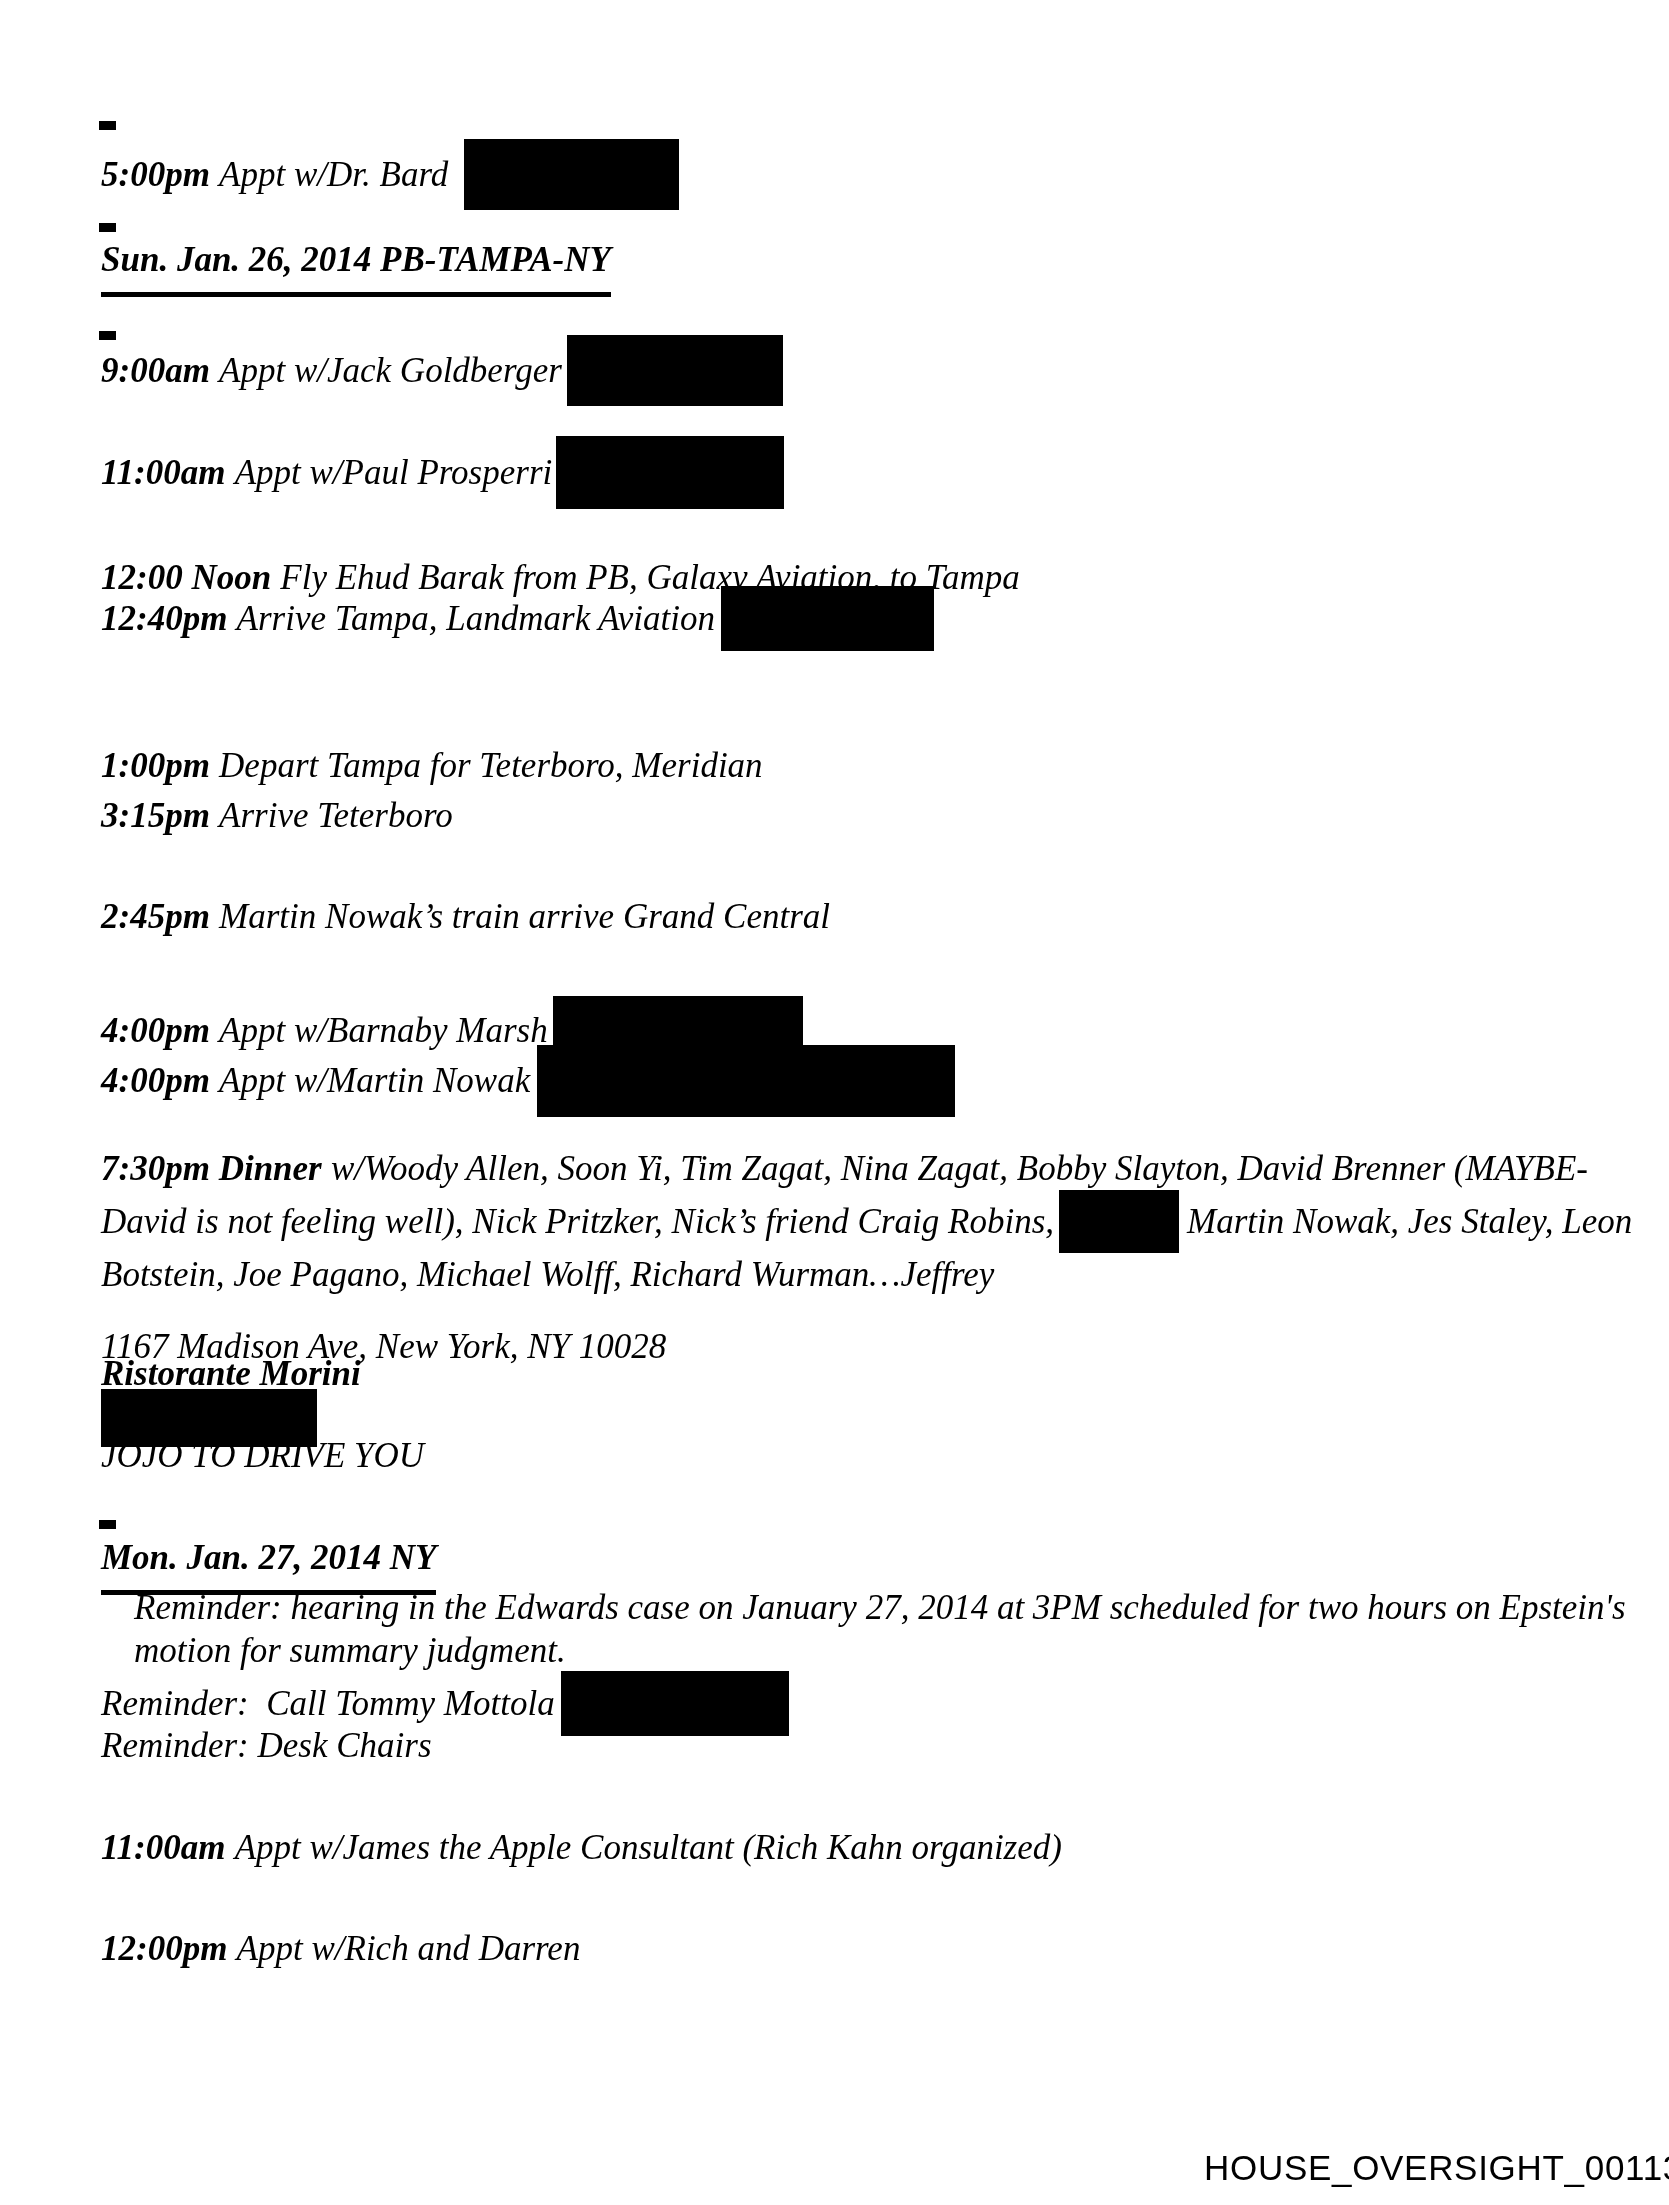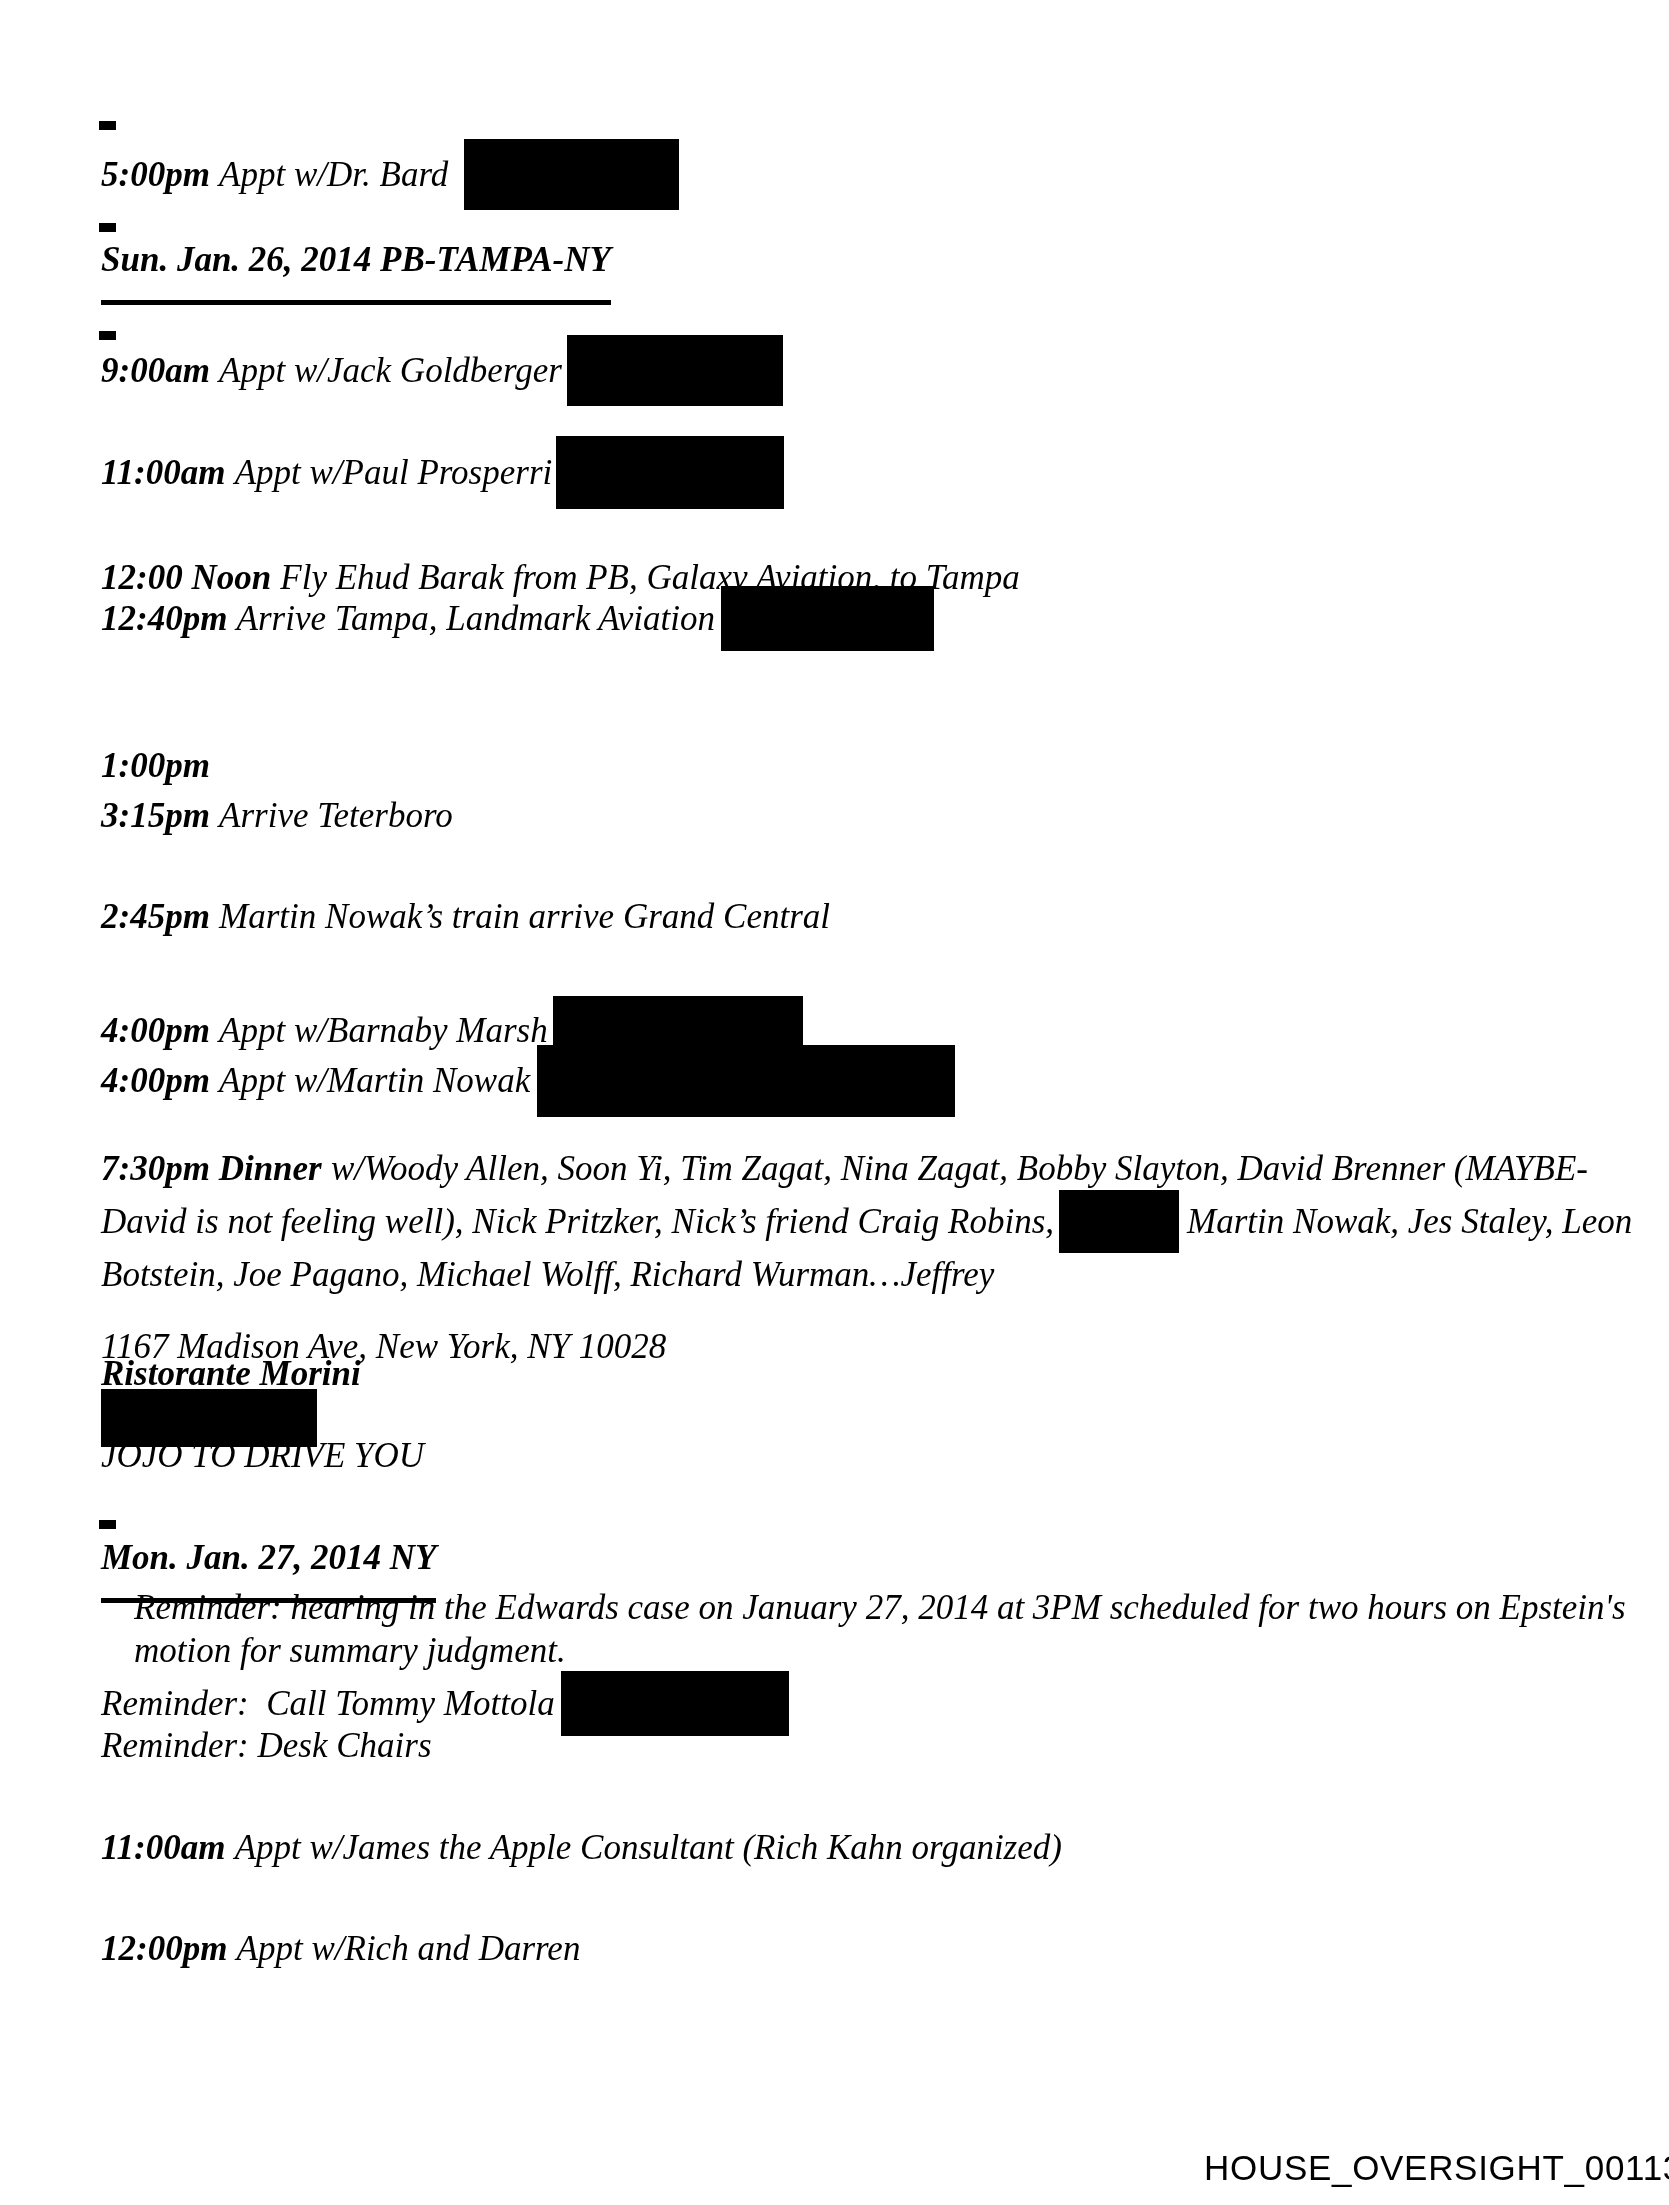--- a/index.html
+++ b/index.html
@@ -23,21 +23,21 @@
     white-space:pre;
   }
   .time { font-weight:bold; margin-right:9.2px; }
   .redact { background:#000; display:inline-block; flex:none; }
   .redact.inline { margin:0 7.9px 0 5.2px; }
   .dash { position:absolute; width:17px; height:8.5px; background:#000; }
   .hdr {
     font-weight:bold;
     display:inline-block;
     border-bottom:5.2px solid #000;
-    padding-bottom:21px;
+    padding-bottom:13px;
     line-height:39px;
   }
   .para {
     position:absolute;
     left:101px;
     font-size:35px;
     line-height:43px;
   }
   .para .pline { display:flex; align-items:center; white-space:pre; }
   .boldname { font-weight:bold; }
@@ -90,20 +90,21 @@
 
   <div class="line" style="top:586px;">
     <span class="time">12:40pm</span>
     <span>Arrive Tampa, Landmark Aviation</span>
     <span class="redact" style="width:213px; height:65px; margin-left:6.5px;"></span>
   </div>
 
 
   <div class="line" style="top:740px;">
     <span class="time">1:00pm</span>
+    <span>Depart Tampa for Teterboro, Meridian</span>
   </div>
 
   <div class="line" style="top:790px;">
     <span class="time">3:15pm</span>
     <span>Arrive Teterboro</span>
   </div>
 
   <div class="line" style="top:891px;">
     <span class="time">2:45pm</span>
     <span>Martin Nowak’s train arrive Grand Central</span>

